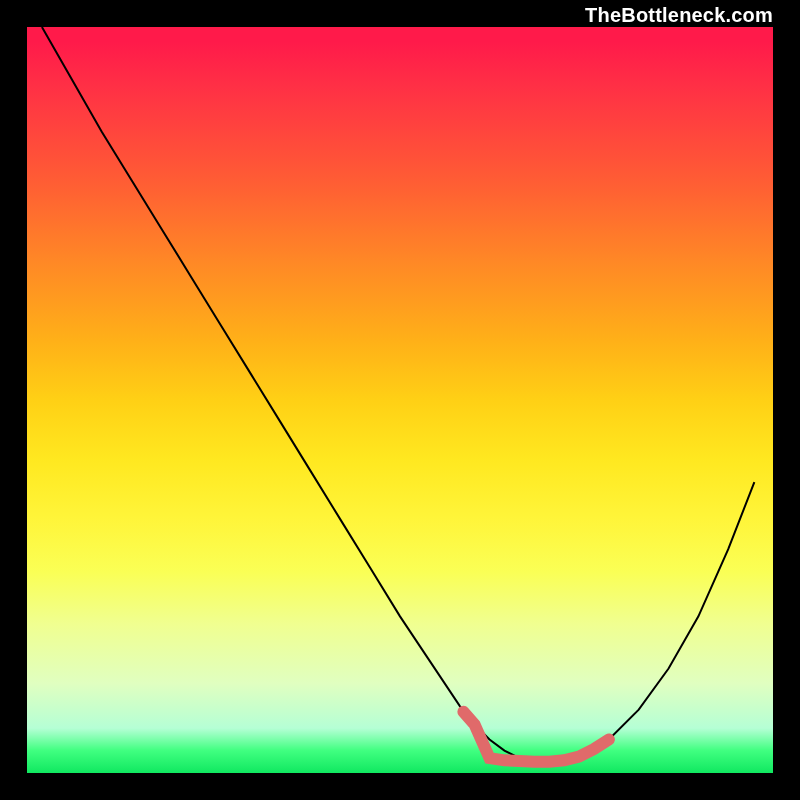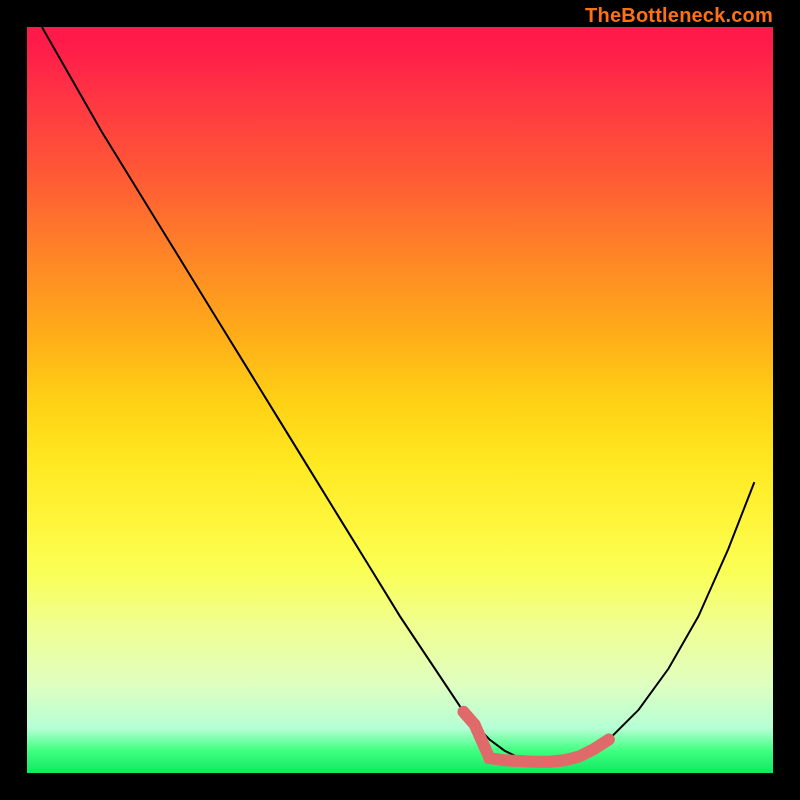--- a/index.html
+++ b/index.html
@@ -39,21 +39,21 @@
       #10e860 100%
     );
   }
   .watermark {
     position: absolute;
     top: 4px;
     right: 27px;
     font-family: Arial, Helvetica, sans-serif;
     font-size: 20px;
     font-weight: 600;
-    color: #f97316;
+    color: #ffffff;
     letter-spacing: 0.2px;
   }
   svg.curve {
     position: absolute;
     inset: 0;
     width: 746px;
     height: 746px;
   }
 </style>
 </head>

